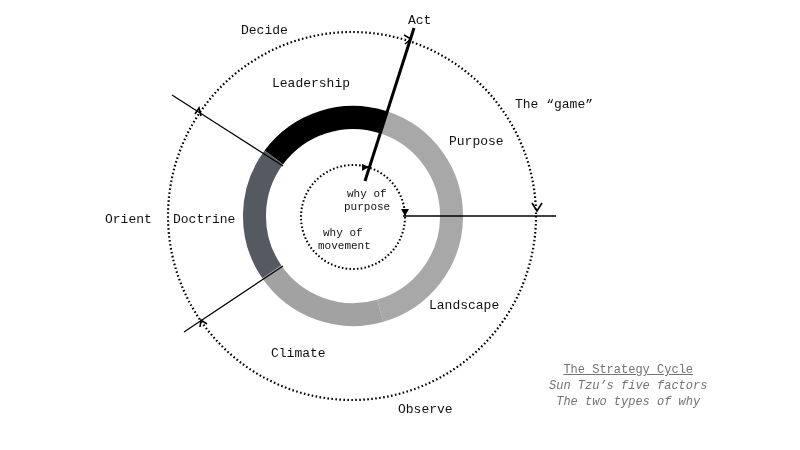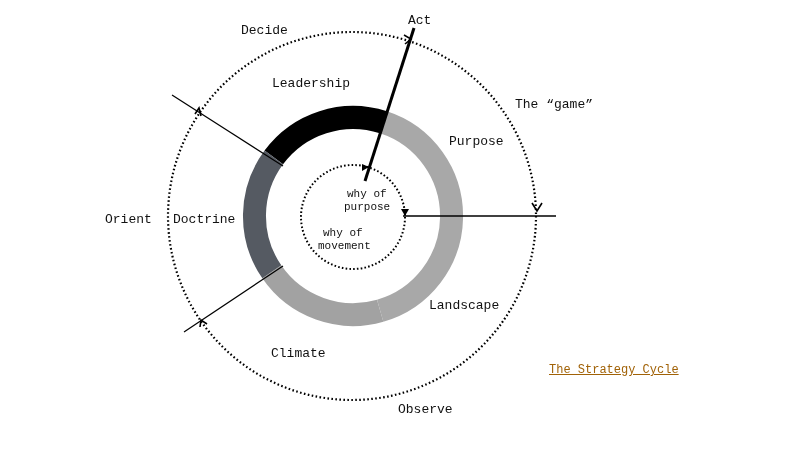--- a/index.html
+++ b/index.html
@@ -1,20 +1,20 @@
 <!DOCTYPE html>
 <html><head>
 <meta charset="utf-8">
 <style>
   html, body { margin: 0; padding: 0; background: #ffffff; }
   body { width: 800px; height: 450px; position: relative; overflow: hidden; }
   #diagram { position: absolute; left: 0; top: 0; width: 800px; height: 450px; }
   .lbl { font-family: "Liberation Mono", "DejaVu Sans Mono", monospace; font-size: 13px; fill: #111111; }
   .lbl-small { font-family: "Liberation Mono", "DejaVu Sans Mono", monospace; font-size: 11px; fill: #111111; }
-  .legend { position: absolute; left: 549px; top: 362px; font-family: "Liberation Mono", "DejaVu Sans Mono", monospace; font-size: 12px; line-height: 16px; color: #a16207; text-align: center; }
+  .legend { position: absolute; left: 549px; top: 362px; font-family: "Liberation Mono", "DejaVu Sans Mono", monospace; font-size: 12px; line-height: 16px; color: #737373; text-align: center; }
   .legend .title { text-decoration: underline; }
   .legend .item { font-style: italic; }
 </style>
 </head>
 <body>
 
 <svg id="diagram" viewBox="0 0 800 450" xmlns="http://www.w3.org/2000/svg">
   <defs>
     <marker id="arrow" markerWidth="8" markerHeight="8" refX="6" refY="4" orient="auto" markerUnits="userSpaceOnUse">
       <path d="M0,0 L7,4 L0,8" fill="none" stroke="#000" stroke-width="1.5"></path>
@@ -65,13 +65,15 @@
   <text class="lbl" x="271" y="357">Climate</text>
 
   <text class="lbl-small" x="347" y="197">why of</text>
   <text class="lbl-small" x="344" y="210">purpose</text>
   <text class="lbl-small" x="323" y="236">why of</text>
   <text class="lbl-small" x="318" y="249">movement</text>
 </svg>
 
 <div class="legend">
   <div class="title">The Strategy Cycle</div>
+  <div class="item">Sun Tzu’s five factors</div>
+  <div class="item">The two types of why</div>
 </div>
 
 </body></html>

